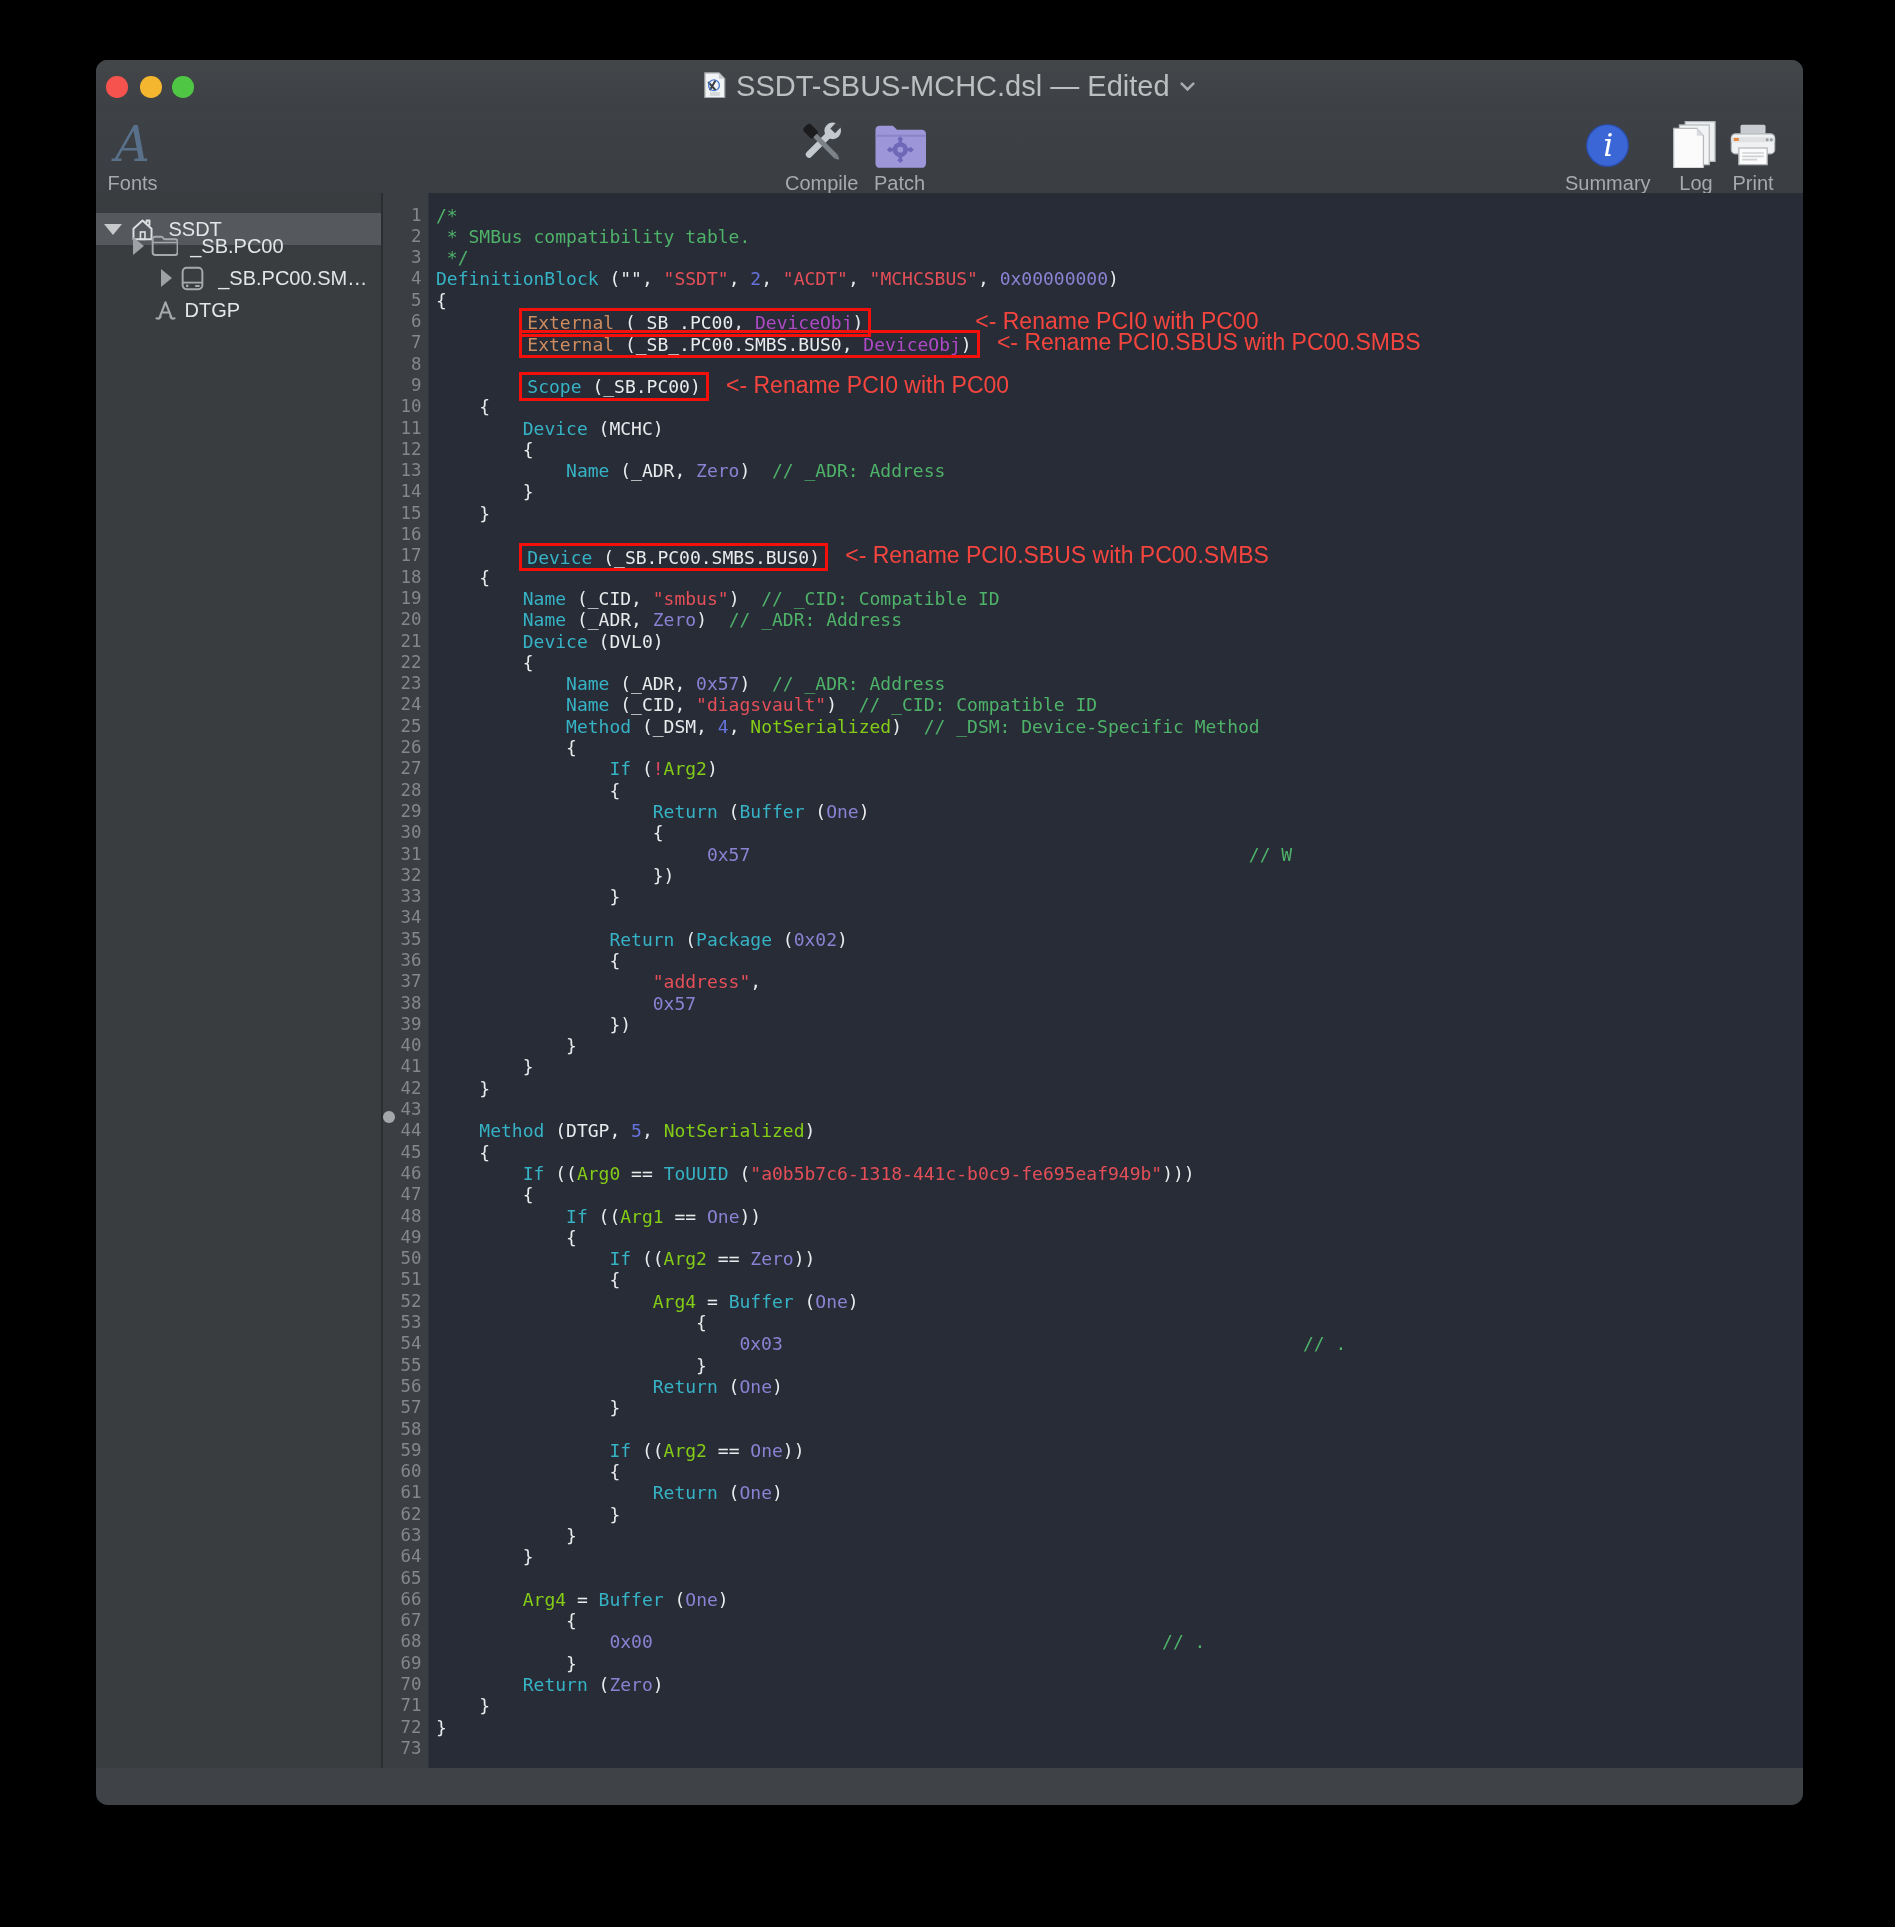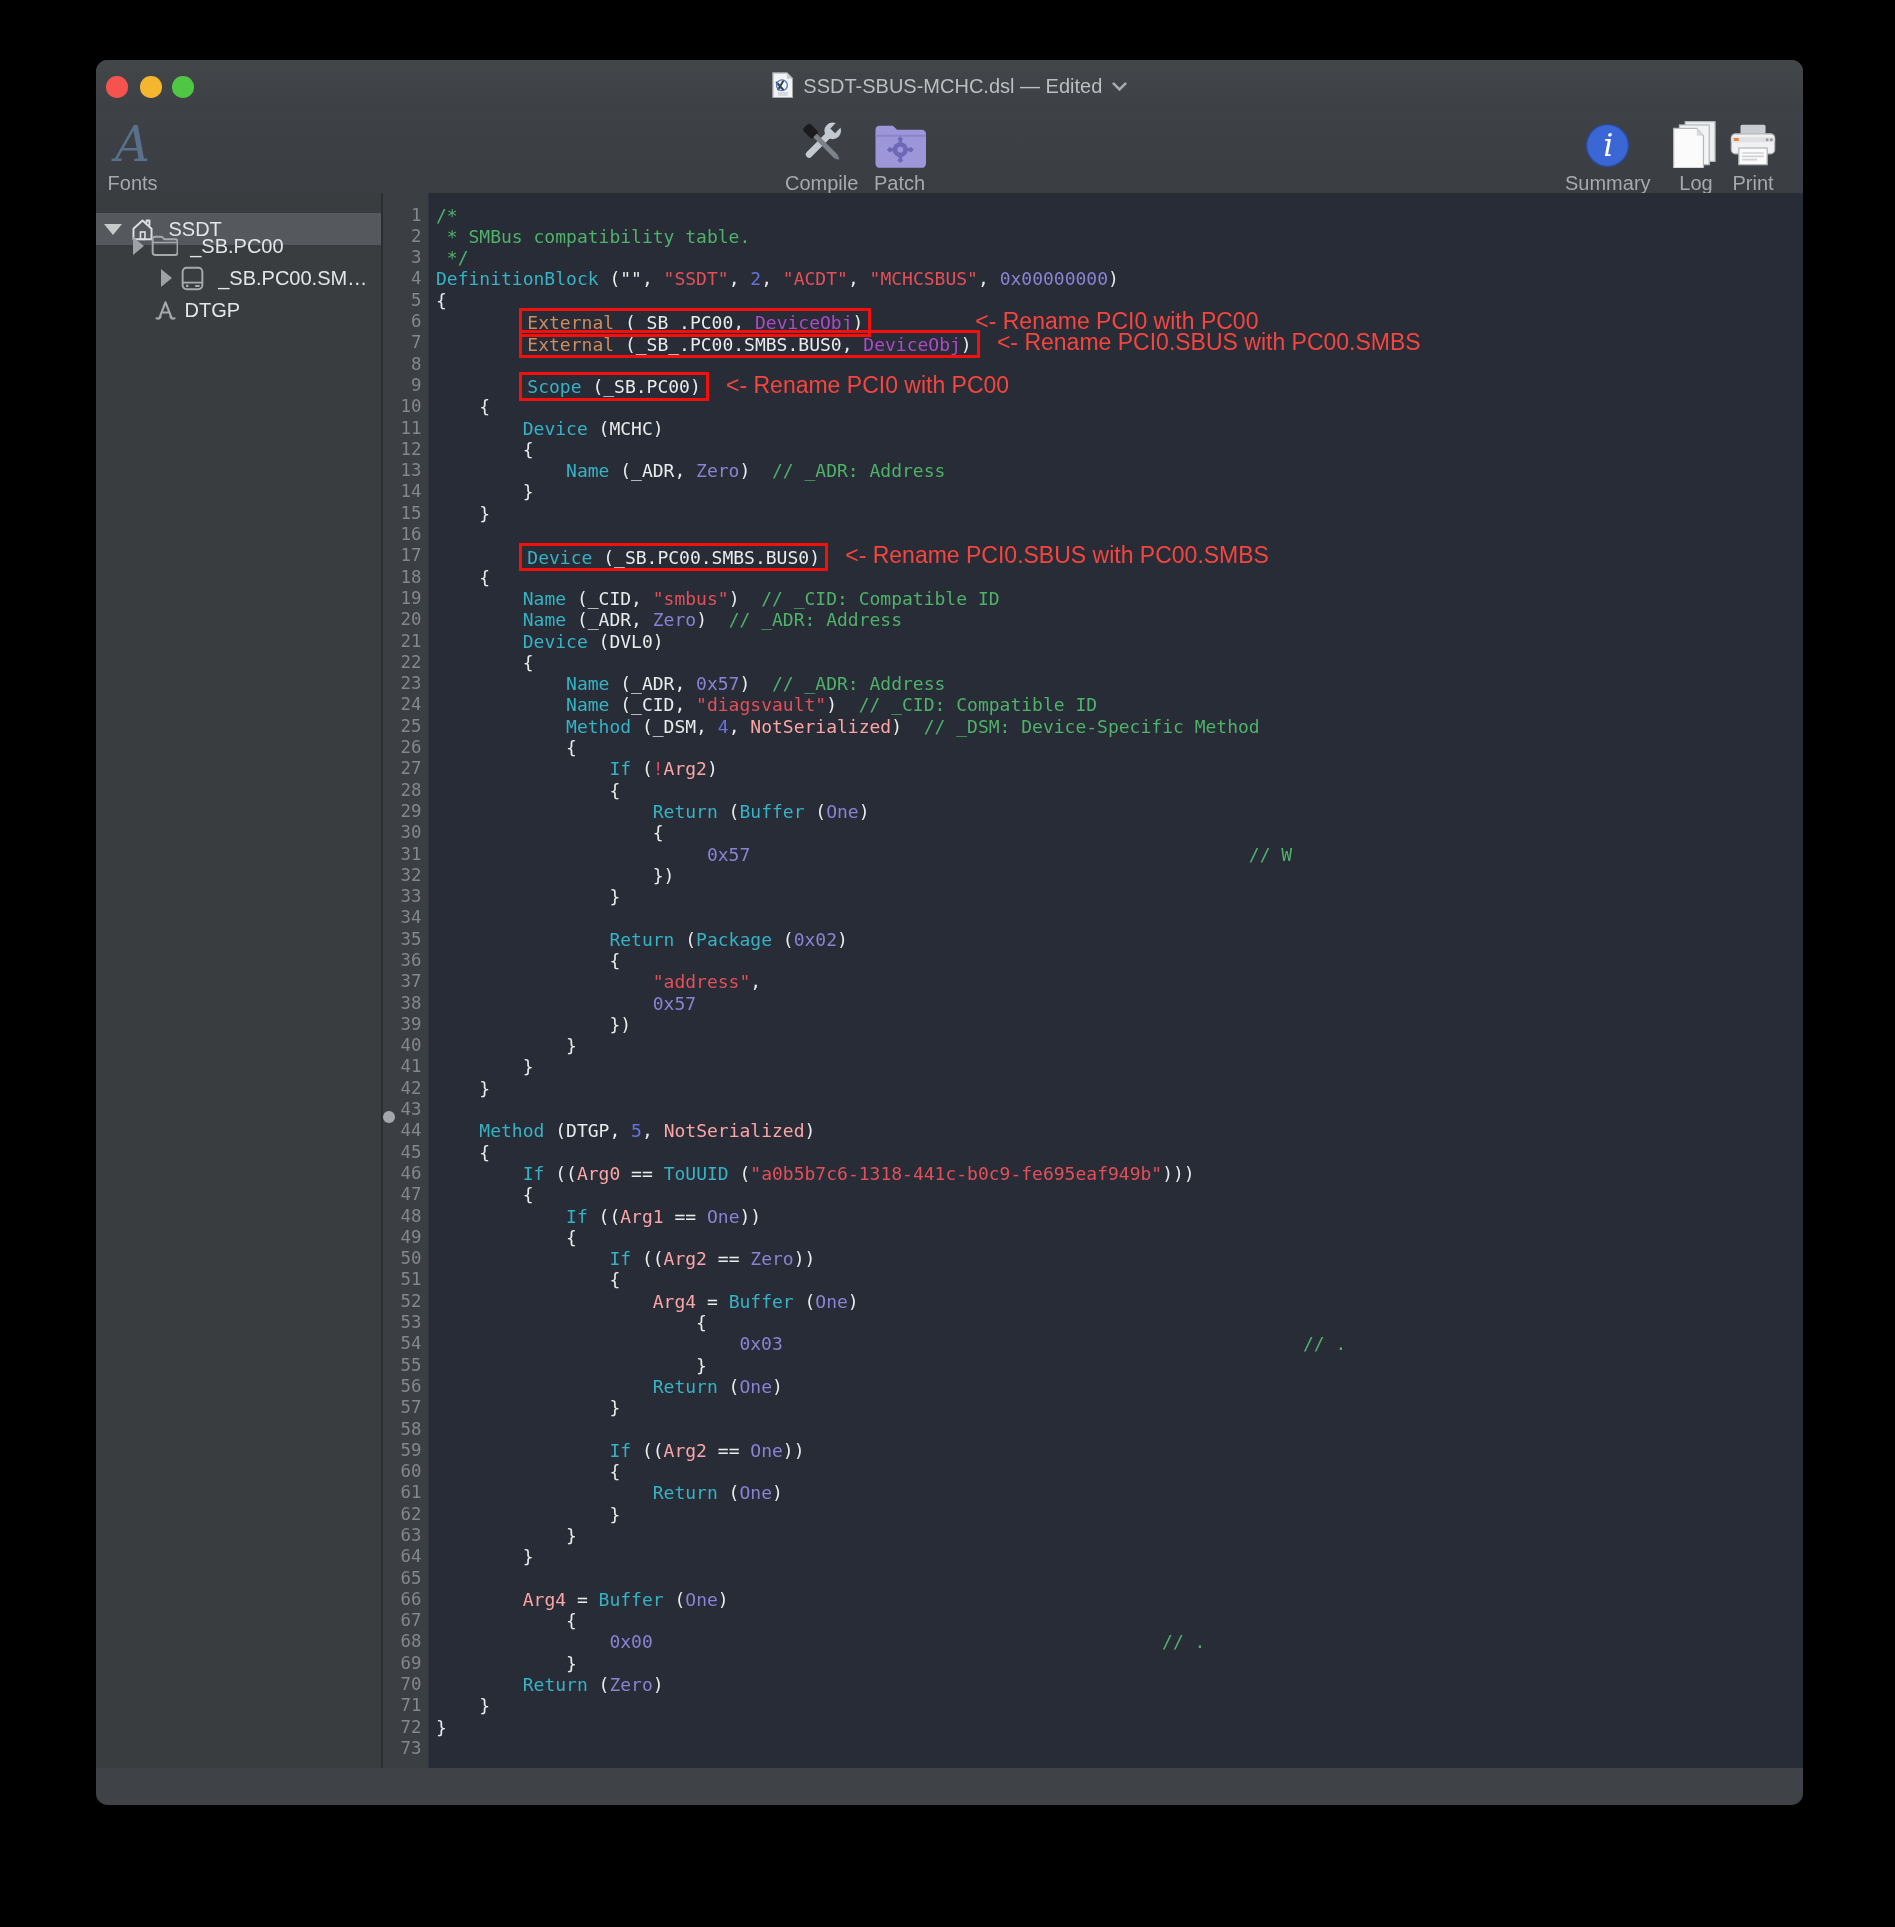--- a/index.html
+++ b/index.html
@@ -6,21 +6,21 @@
             font-family:"Liberation Sans",sans-serif;-webkit-font-smoothing:antialiased;}
   .window{position:absolute;left:96px;top:60px;width:1707px;height:1745px;background:#3f4246;
           border-radius:11.6px;overflow:hidden;box-shadow:0 16.6px 50px rgba(0,0,0,.7);}
   
   .titlebar{position:absolute;left:0;top:0;width:100%;height:53px;background:linear-gradient(#434649,#3d4044);}
   .tl{position:absolute;top:16px;width:21.6px;height:21.6px;border-radius:50%;}
   .tl.red{left:10px;background:#f6534e;}
   .tl.yellow{left:44px;background:#f5b62f;}
   .tl.green{left:76px;background:#4fc644;}
   .titlegrp{position:absolute;left:0;top:0;width:100%;height:53px;display:flex;align-items:center;justify-content:center;gap:10px;}
-  .title{color:#bcbec0;font-size:20px;white-space:pre;}
+  .title{color:#bcbec0;font-size:29px;white-space:pre;}
   
   .toolbar{position:absolute;left:0;top:53px;width:100%;height:80px;background:linear-gradient(#3e4145,#3a3d41);}
   .tb-item{position:absolute;display:flex;flex-direction:column;align-items:center;gap:5px;top:3.3px;}
   .tb-item .ic{height:52px;display:flex;align-items:flex-end;justify-content:center;}
   .tb-label{color:#a7aaad;font-size:20px;line-height:20px;}
   
   .content{position:absolute;left:0;top:133px;width:100%;height:1575px;}
   .sidebar{position:absolute;left:0;top:0;width:285px;height:1575px;background:#3a3d40;}
   .splitline{position:absolute;left:285px;top:0;width:1.7px;height:1575px;background:#2b2e31;}
   .split-dot{position:absolute;left:287px;top:918px;width:11.6px;height:11.6px;border-radius:50%;background:#a4a7aa;}
@@ -32,21 +32,21 @@
   .tree-ic{display:flex;align-items:center;justify-content:center;width:28px;}
   
   .editor{position:absolute;left:287px;top:0;right:0;height:1575px;background:#272c37;overflow:hidden;}
   .gutter{position:absolute;left:0;top:0;width:45px;height:1575px;background:#3b3e42;border-right:0.8px solid #303440;}
   .gutter pre{margin:0;position:absolute;top:11.6px;right:6.6px;text-align:right;color:#84878b;
               font-family:"DejaVu Sans Mono",monospace;font-size:17.4px;line-height:21.3px;}
   .code{position:absolute;left:53px;top:11.6px;white-space:pre;font-family:"DejaVu Sans Mono",monospace;
         font-size:18px;line-height:21.3px;color:#e8eaec;}
   .code-line{height:21.3px;}
   .tk-pln{color:#e8eaec;} .tk-kw{color:#36b3c5;} .tk-ext{color:#cf8c5e;} .tk-obj{color:#af49c5;}
-  .tk-arg{color:#fca5a5;} .tk-num{color:#8983d3;} .tk-int{color:#6673dc;} .tk-str{color:#e54f58;}
+  .tk-arg{color:#84cc16;} .tk-num{color:#8983d3;} .tk-int{color:#6673dc;} .tk-str{color:#e54f58;}
   .tk-com{color:#4fb269;} .tk-not{color:#e0485f;}
   .redbox{border:3.3px solid #f50f0a;padding:0.8px 5px;margin-left:40px;}
   .annotation{font-family:"Liberation Sans",sans-serif;font-size:23px;color:#f6453e;}
 </style>
 </head>
 <body>
 
 <div class="window">
 
   <div class="titlebar">

